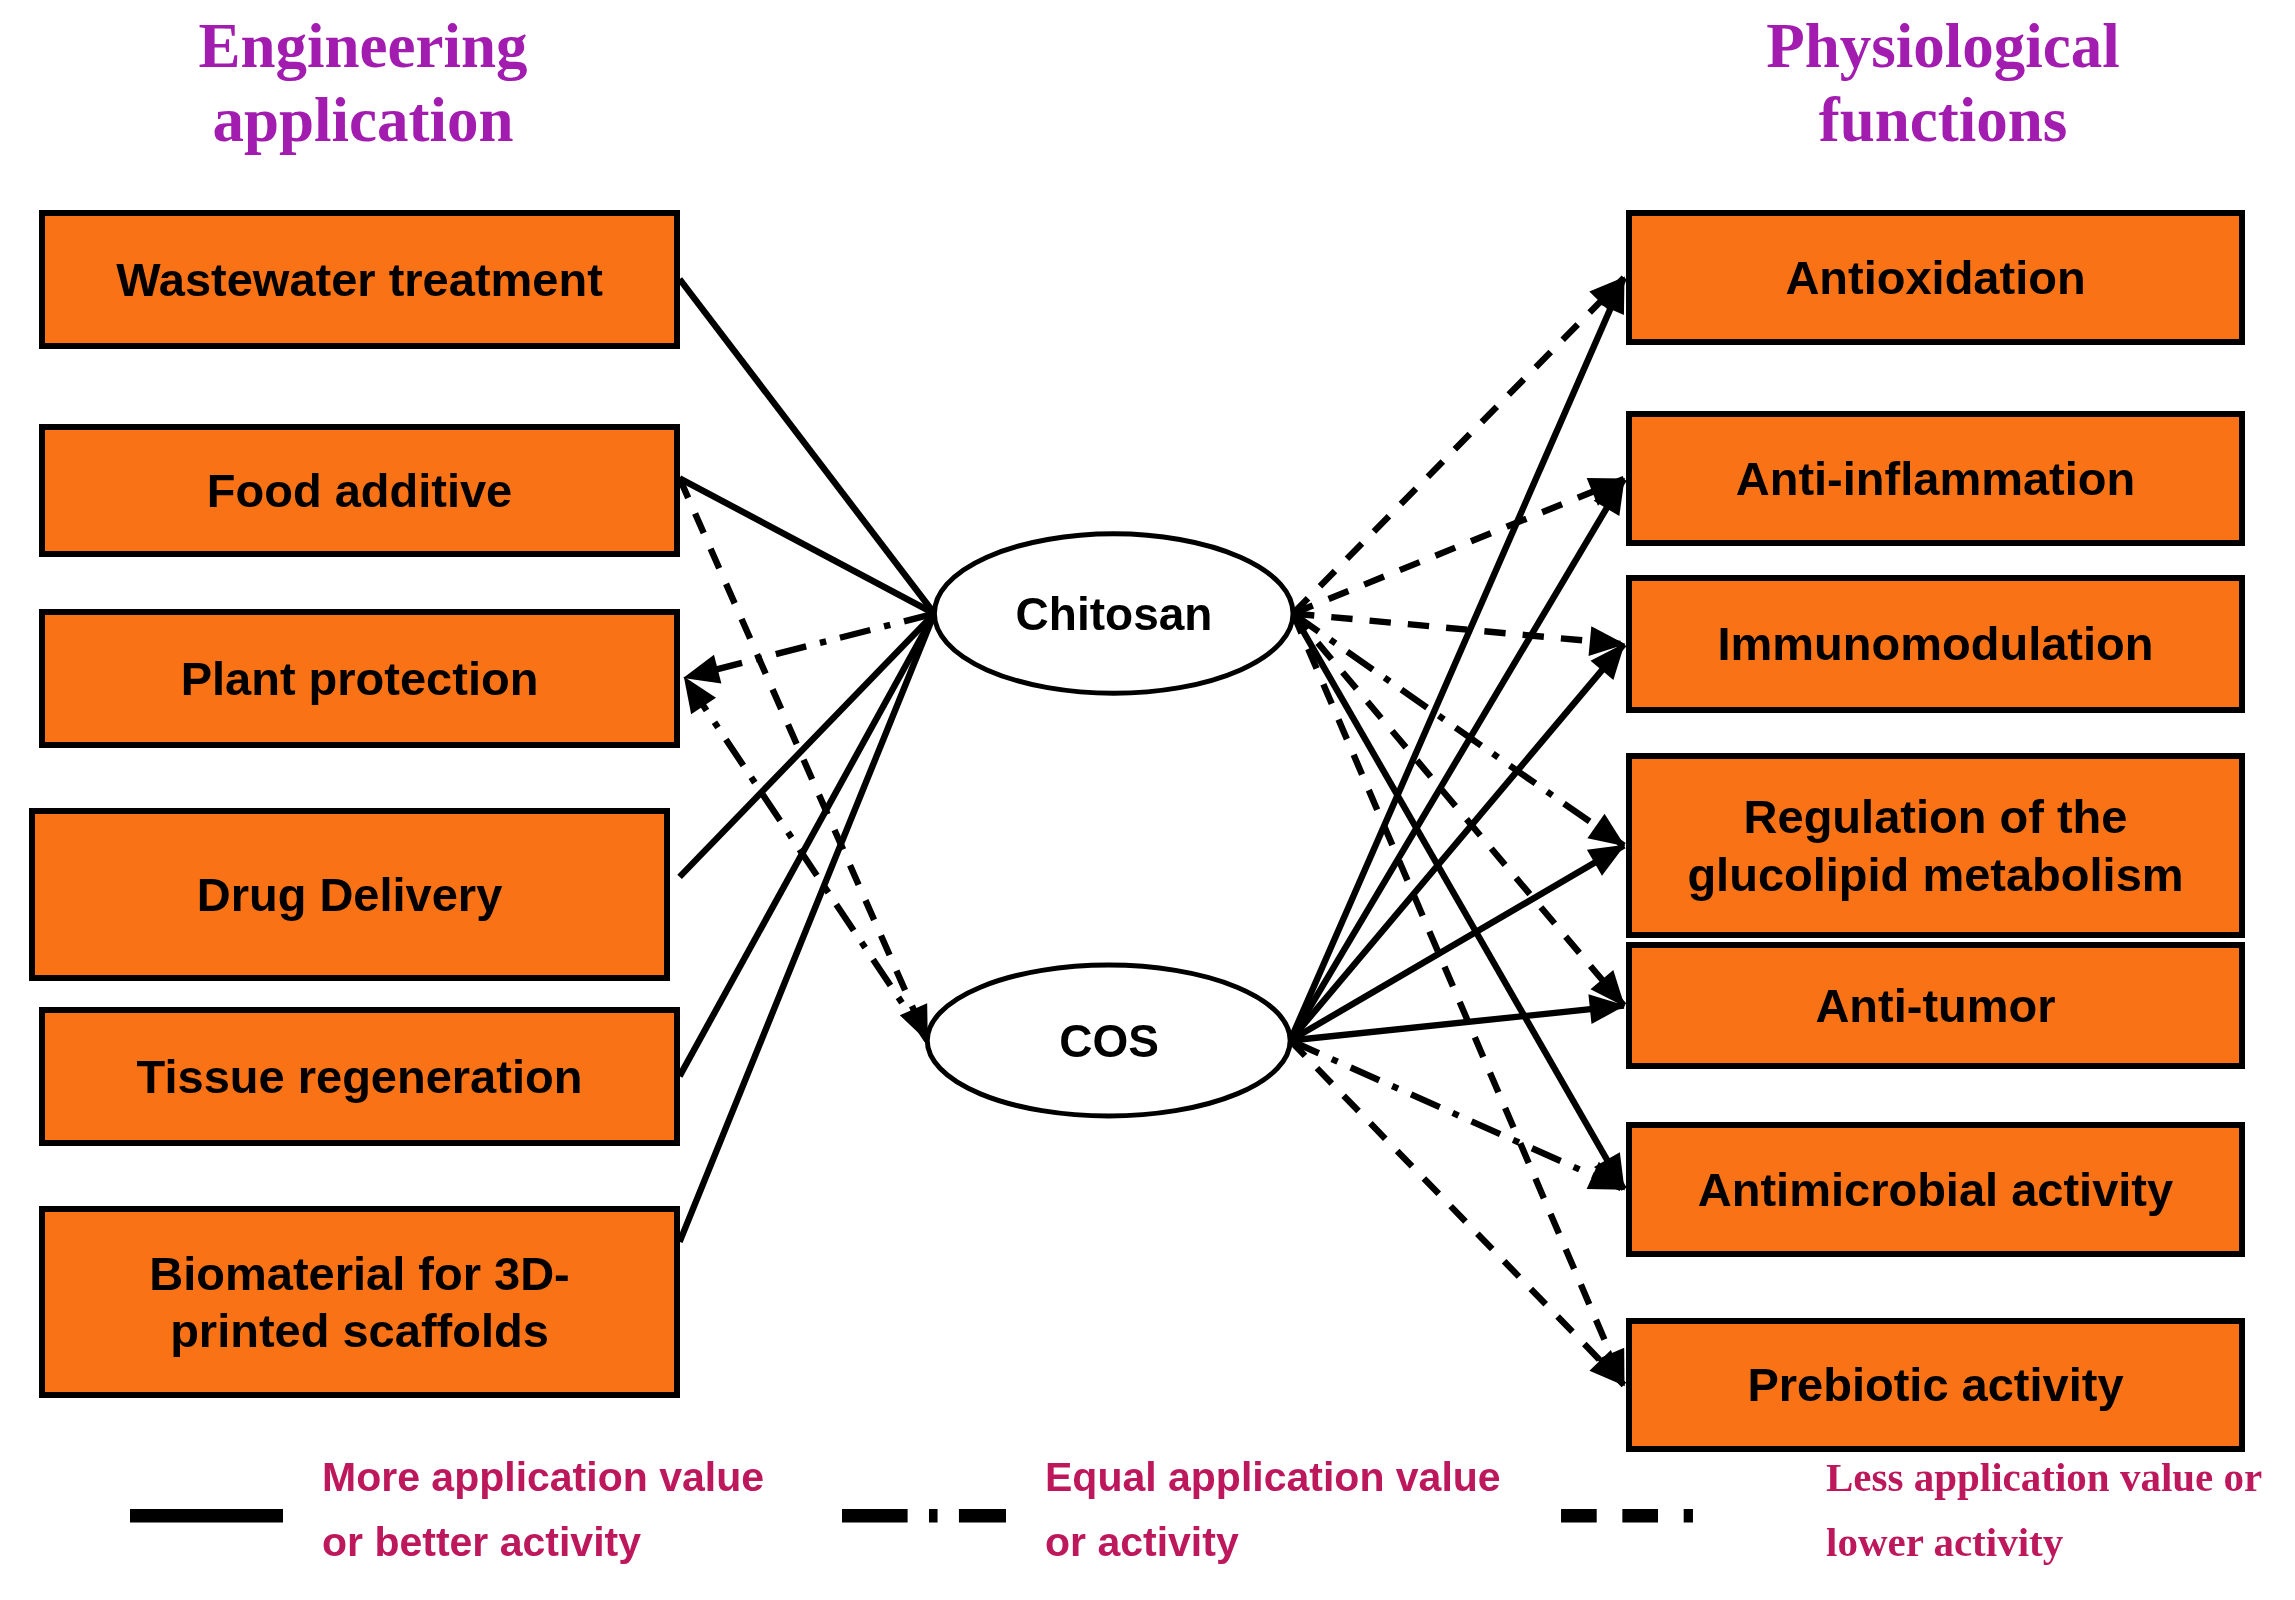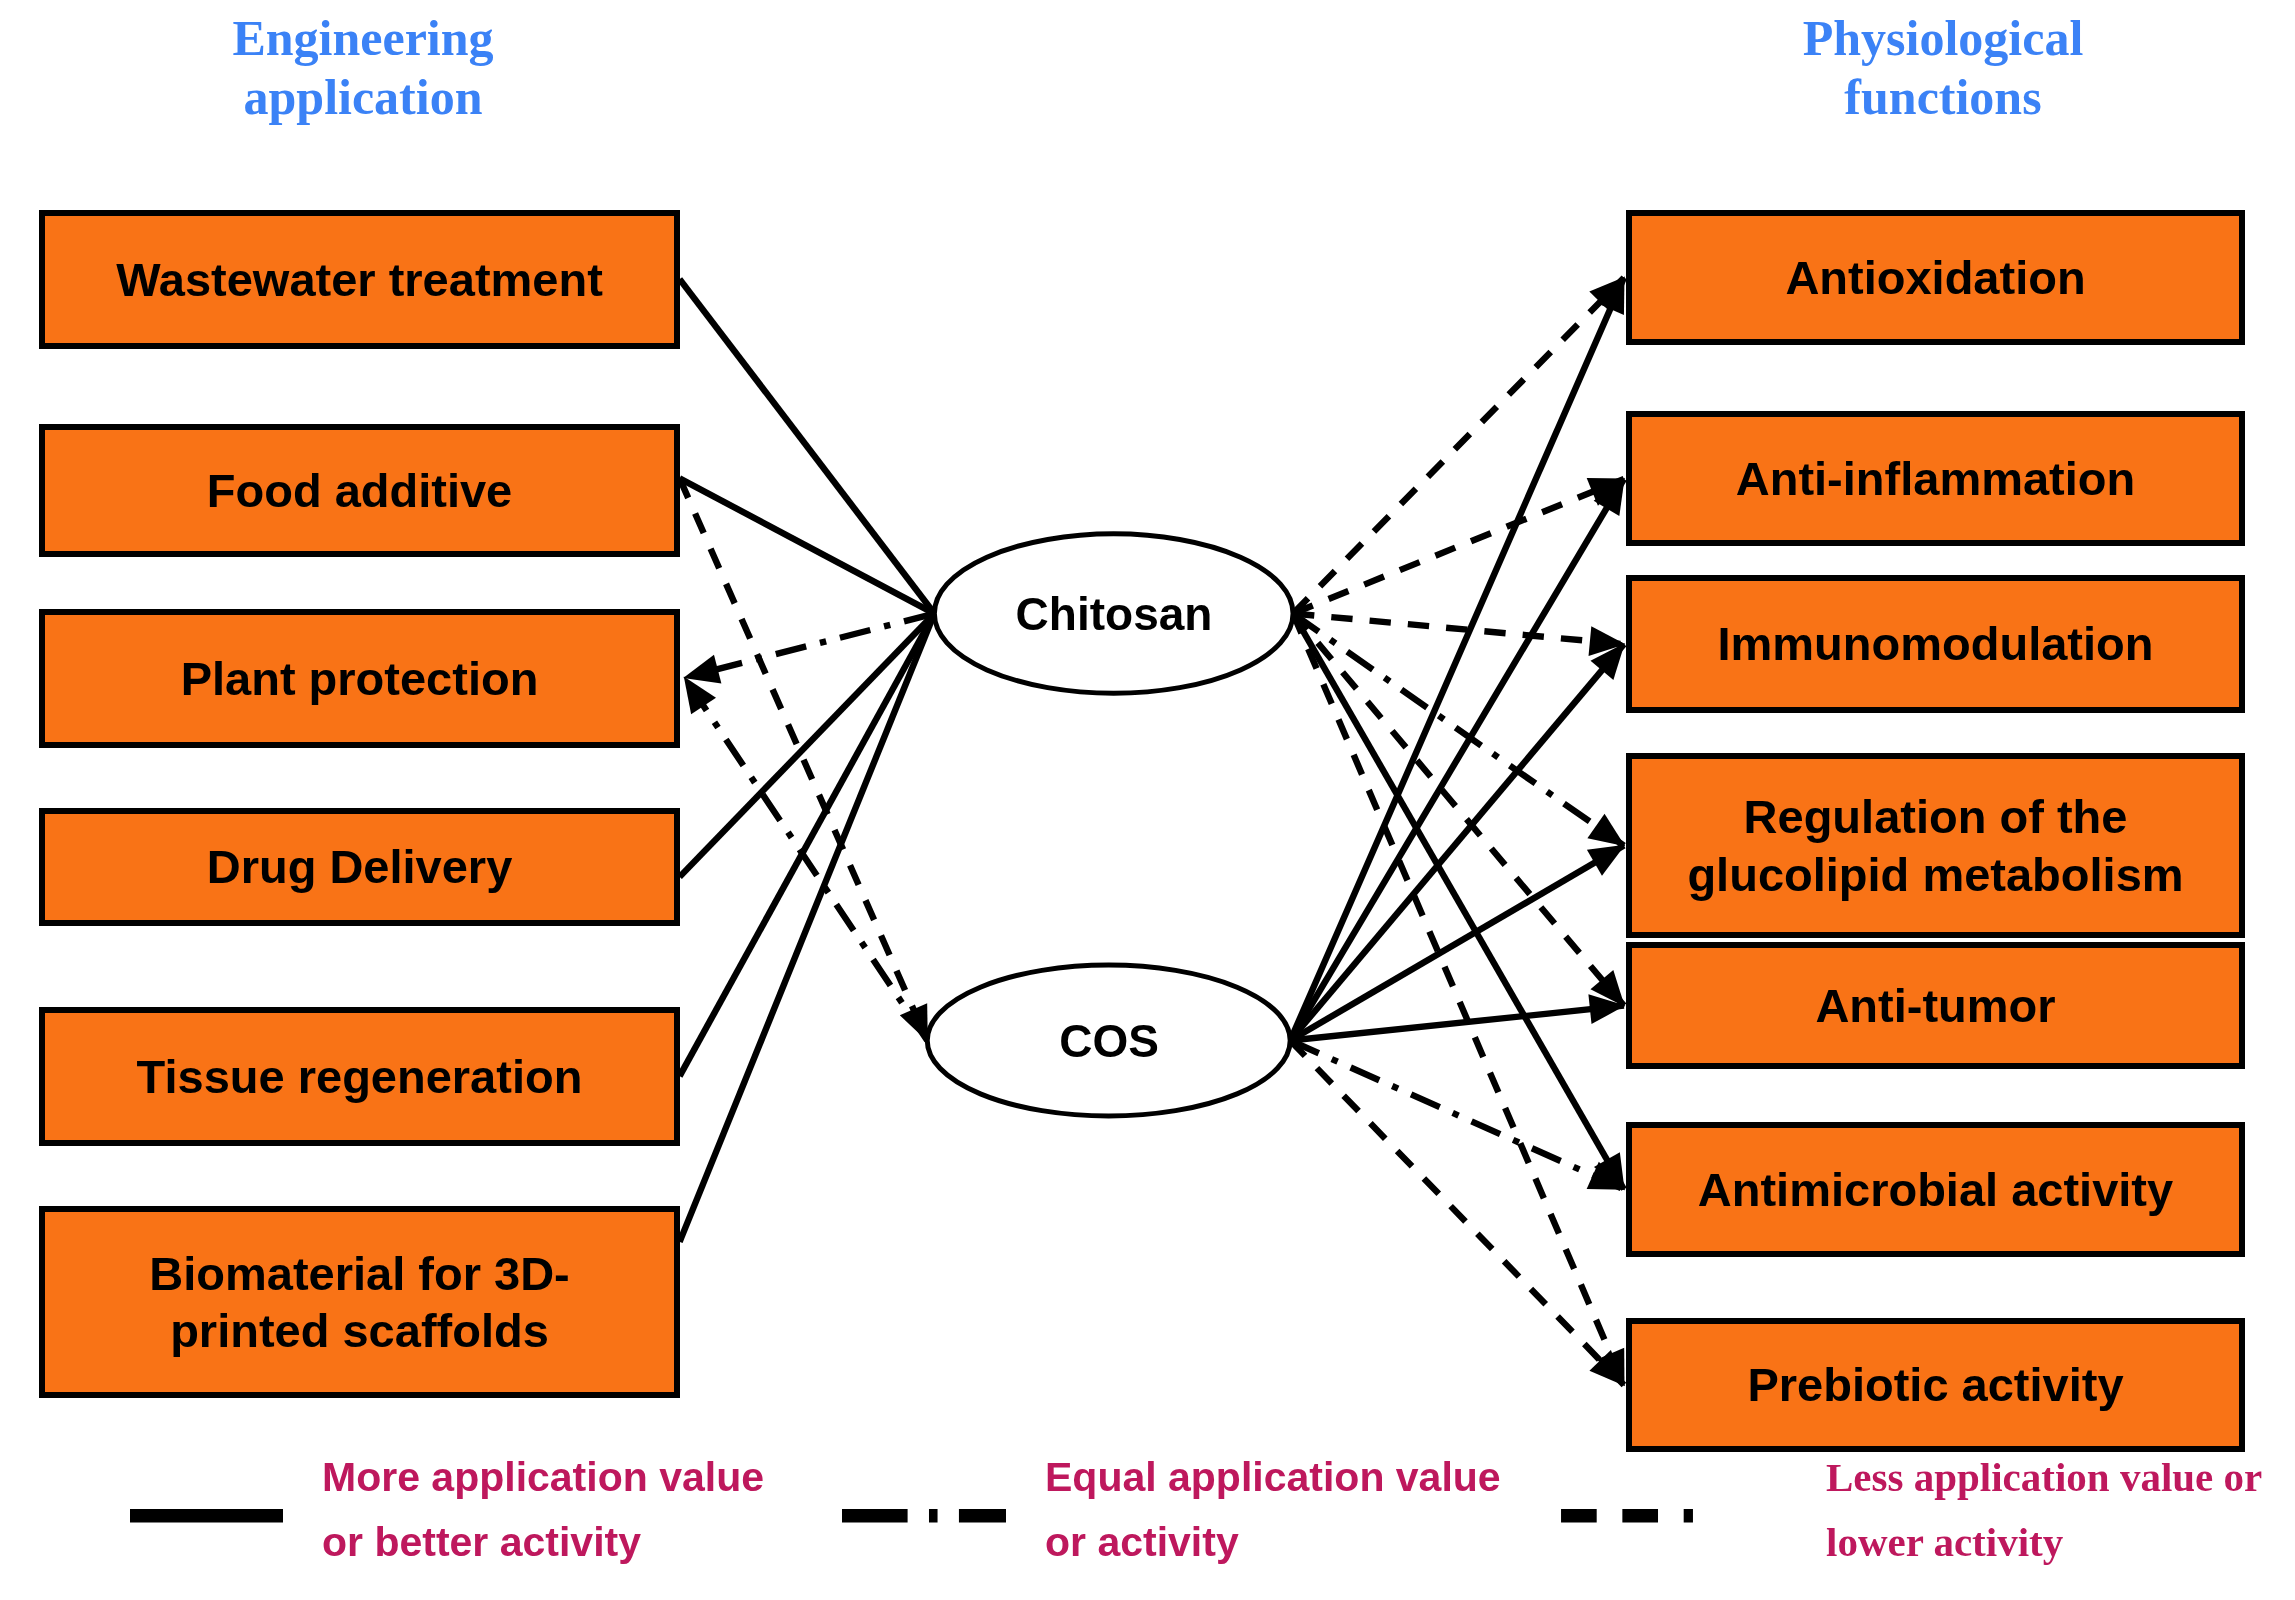--- a/index.html
+++ b/index.html
@@ -8,22 +8,22 @@
     width:2295px;height:1600px;
     background:#ffffff;
     font-family:"Liberation Sans", sans-serif;
     color:#000;
     overflow:hidden;
   }
   #connector-layer{position:absolute;left:0;top:0;z-index:1;}
   .col-header{
     position:absolute;z-index:3;
     font-family:"Liberation Serif","DejaVu Serif",serif;
-    font-weight:bold;font-size:50px;line-height:1.18;
-    text-align:center;white-space:pre-line;color:#3b82f6;
+    font-weight:bold;font-size:63px;line-height:1.18;
+    text-align:center;white-space:pre-line;color:#a21caf;
   }
   .box{
     position:absolute;z-index:2;
     background:#f97316;border:6.4px solid #000;
     display:flex;align-items:center;justify-content:center;
     text-align:center;font-weight:bold;font-size:47px;line-height:1.22;
     white-space:pre-line;box-sizing:border-box;color:#000;
   }
   .node-label{
     position:absolute;z-index:3;
@@ -77,21 +77,21 @@
   <div class="col-header" style="left:107px;top:8.5px;width:512px;">Engineering
 application</div>
 
   <div class="col-header" style="left:1687px;top:8.5px;width:512px;">Physiological
 functions</div>
 
   <div id="left-col-boxes">
       <div class="box" style="left: 39px; top: 210px; width: 641px; height: 139px;">Wastewater treatment</div>
       <div class="box" style="left: 39px; top: 424px; width: 641px; height: 133px;">Food additive</div>
       <div class="box" style="left: 39px; top: 609px; width: 641px; height: 139px;">Plant protection</div>
-      <div class="box" style="left: 39px; top: 808px; width: 641px; height: 118px;">Drug Delivery</div>
+      <div class="box" style="left: 29px; top: 808px; width: 641px; height: 173px;">Drug Delivery</div>
       <div class="box" style="left: 39px; top: 1007px; width: 641px; height: 139px;">Tissue regeneration</div>
       <div class="box" style="left: 39px; top: 1206px; width: 641px; height: 192px;">Biomaterial for 3D-
 printed scaffolds</div>
     </div>
   <div id="right-col-boxes">
       <div class="box" style="left: 1626px; top: 210px; width: 619px; height: 135px;">Antioxidation</div>
       <div class="box" style="left: 1626px; top: 411px; width: 619px; height: 135px;">Anti-inflammation</div>
       <div class="box" style="left: 1626px; top: 575px; width: 619px; height: 138px;">Immunomodulation</div>
       <div class="box" style="left: 1626px; top: 753px; width: 619px; height: 185px;">Regulation of the
 glucolipid metabolism</div>

